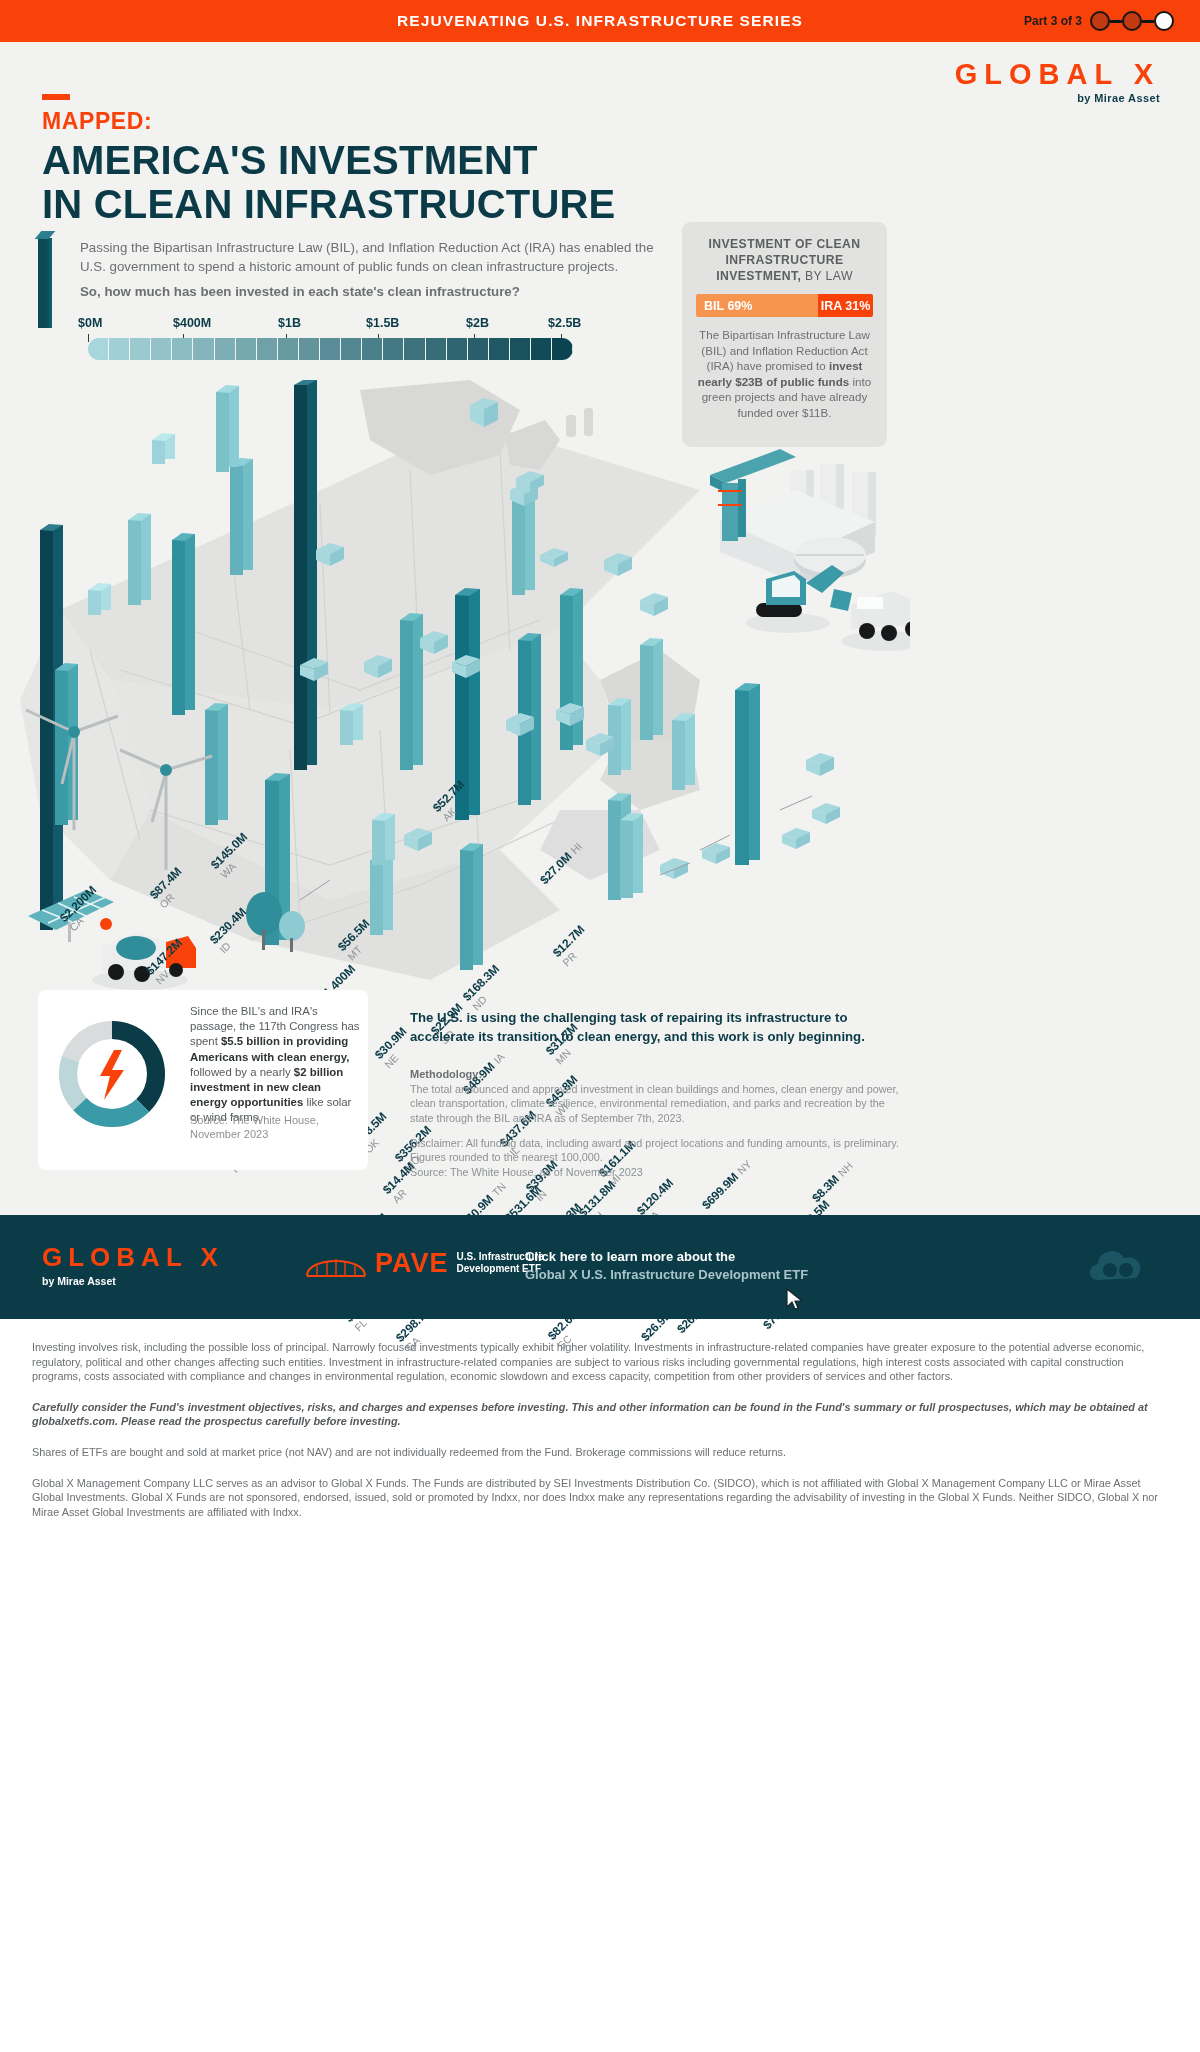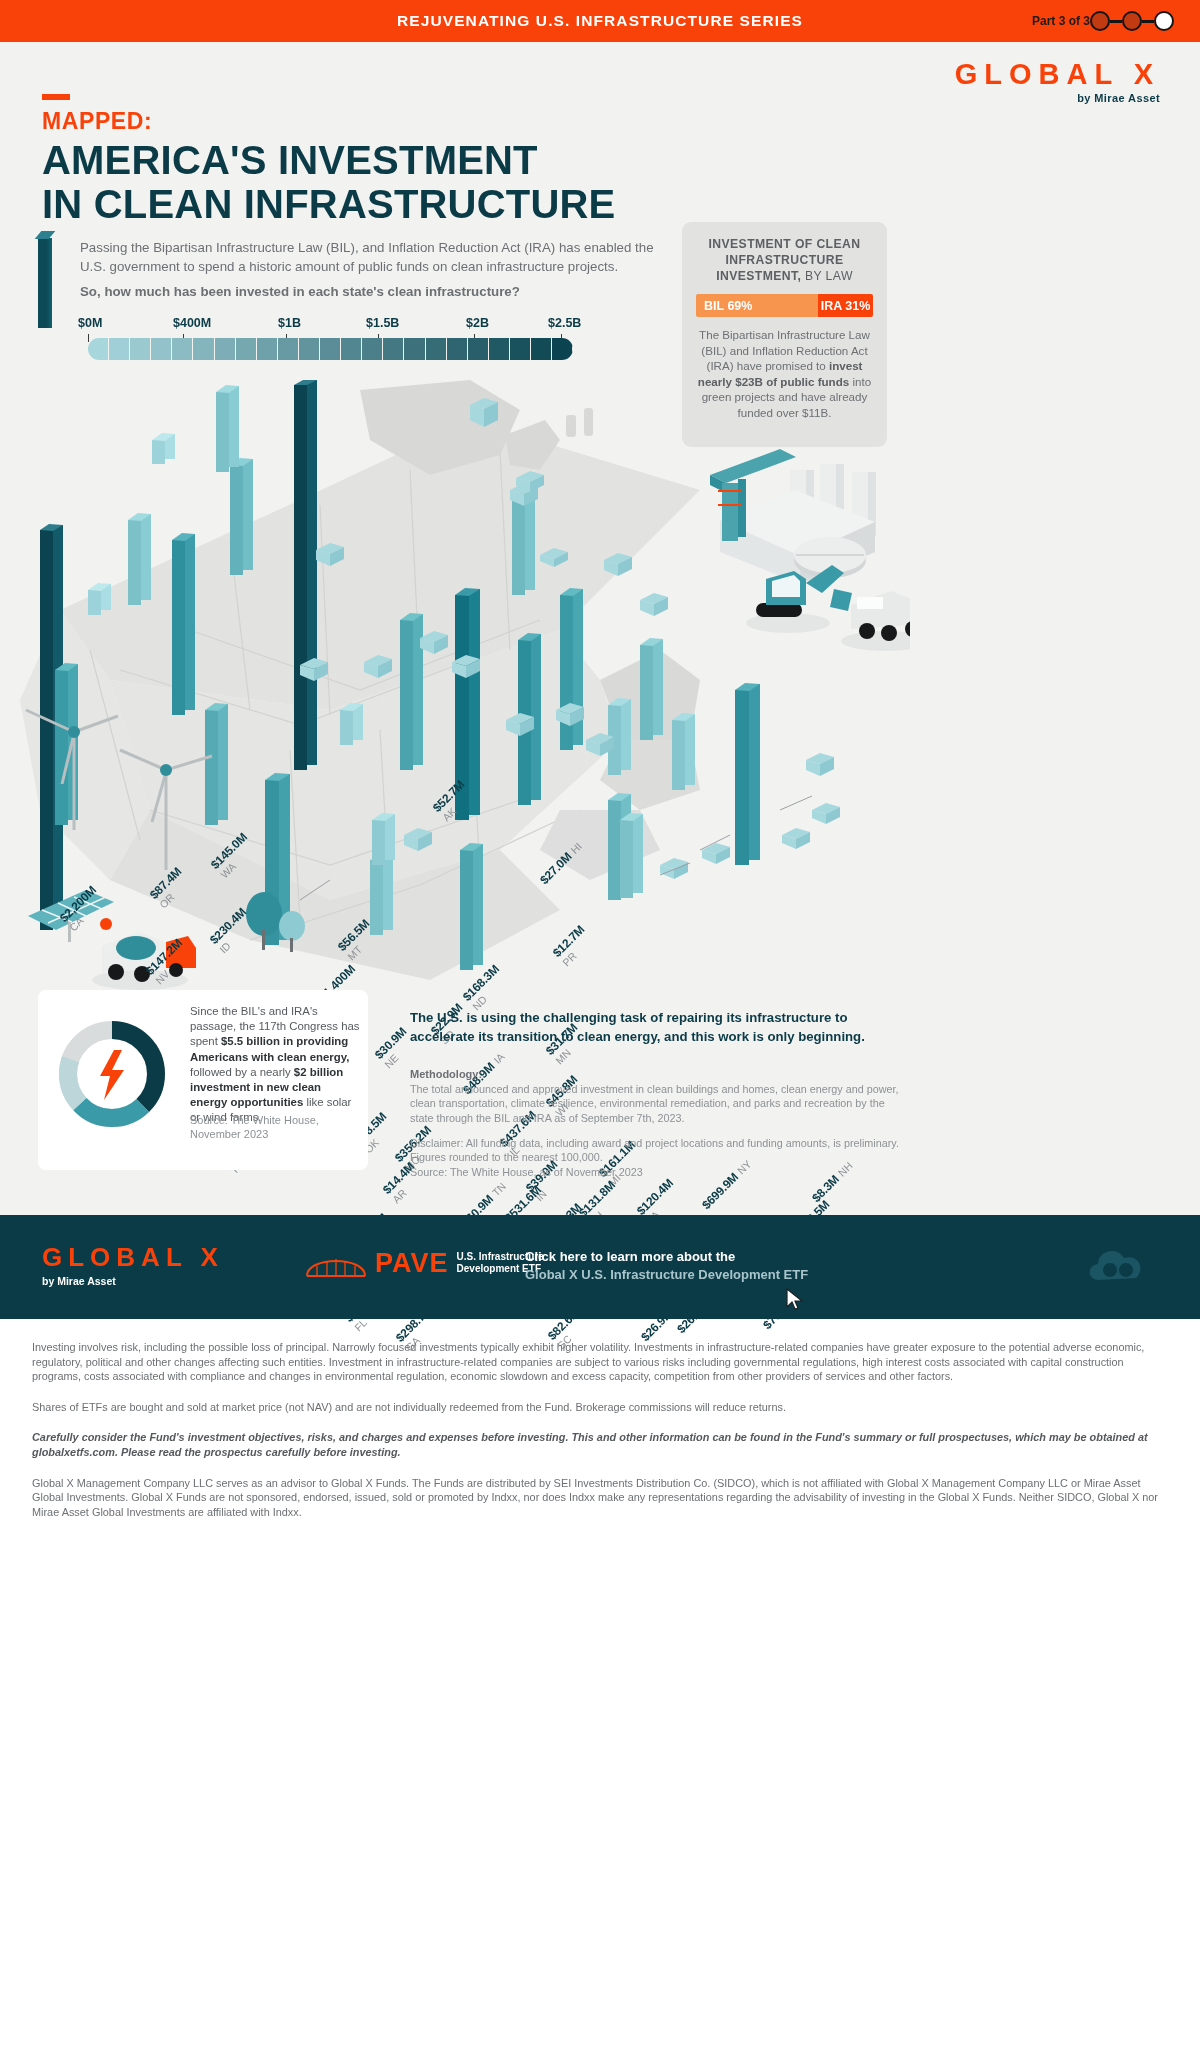--- a/index.html
+++ b/index.html
@@ -13,21 +13,21 @@
   
   .topbar{
     position:absolute; left:0; top:0; width:1200px; height:42px;
     background:#f9420a; display:flex; align-items:center; justify-content:center;text-align:center;
   }
   .topbar-title{
     color:#fff; font-size:15.5px; font-weight:bold; letter-spacing:1.1px;
     font-family:"Liberation Sans", sans-serif;
   }
   .part-wrap{
-    position:absolute; right:26px; top:0; height:42px; display:flex; align-items:center; 
+    position:absolute; right:26px; top:0; height:42px; display:flex; align-items:center; gap:8px;
   }
   .part-label{ color:#1c1c1c; font-size:12px; font-weight:bold; }
   .dots{ display:flex; align-items:center; }
   .dot{ width:20px; height:20px; border-radius:50%; border:2.5px solid #151515; }
   .dot.filled{ background:#c23a12; }
   .dot.empty{ background:#ffffff; }
   .dotline{ width:12px; height:3px; background:#151515; }
 
   
   .page{
@@ -865,16 +865,16 @@
   <path d="M14,40 C4,40 2,26 14,24 C14,10 34,6 40,18 C54,14 62,28 52,38 Z" fill="#1b5462"></path>
   <circle cx="26" cy="30" r="7" fill="#0b3b47"></circle>
     <circle cx="42" cy="30" r="7" fill="#0b3b47"></circle>
 </svg>
 <svg class="cursor" width="18" height="24" viewBox="0 0 18 24">
   <polygon points="1,1 1,19 6,14 9,21 12,20 9,13 16,13" fill="#ffffff" stroke="#1b2326" stroke-width="1.2"></polygon>
 </svg>
 
 <div class="disc-wrap">
   <p class="disc-p">Investing involves risk, including the possible loss of principal. Narrowly focused investments typically exhibit higher volatility. Investments in infrastructure-related companies have greater exposure to the potential adverse economic, regulatory, political and other changes affecting such entities. Investment in infrastructure-related companies are subject to various risks including governmental regulations, high interest costs associated with capital construction programs, costs associated with compliance and changes in environmental regulation, economic slowdown and excess capacity, competition from other providers of services and other factors.</p>
+  <p class="disc-p bold-it">Carefully consider the Fund's investment objectives, risks, and charges and expenses before investing. This and other information can be found in the Fund's summary or full prospectuses, which may be obtained at globalxetfs.com. Please read the prospectus carefully before investing.</p>
   <p class="disc-p">Shares of ETFs are bought and sold at market price (not NAV) and are not individually redeemed from the Fund. Brokerage commissions will reduce returns.</p>
-  <p class="disc-p bold-it">Carefully consider the Fund's investment objectives, risks, and charges and expenses before investing. This and other information can be found in the Fund's summary or full prospectuses, which may be obtained at globalxetfs.com. Please read the prospectus carefully before investing.</p>
   <p class="disc-p">Global X Management Company LLC serves as an advisor to Global X Funds. The Funds are distributed by SEI Investments Distribution Co. (SIDCO), which is not affiliated with Global X Management Company LLC or Mirae Asset Global Investments. Global X Funds are not sponsored, endorsed, issued, sold or promoted by Indxx, nor does Indxx make any representations regarding the advisability of investing in the Global X Funds. Neither SIDCO, Global X nor Mirae Asset Global Investments are affiliated with Indxx.</p>
 </div>
 
 </body></html>

